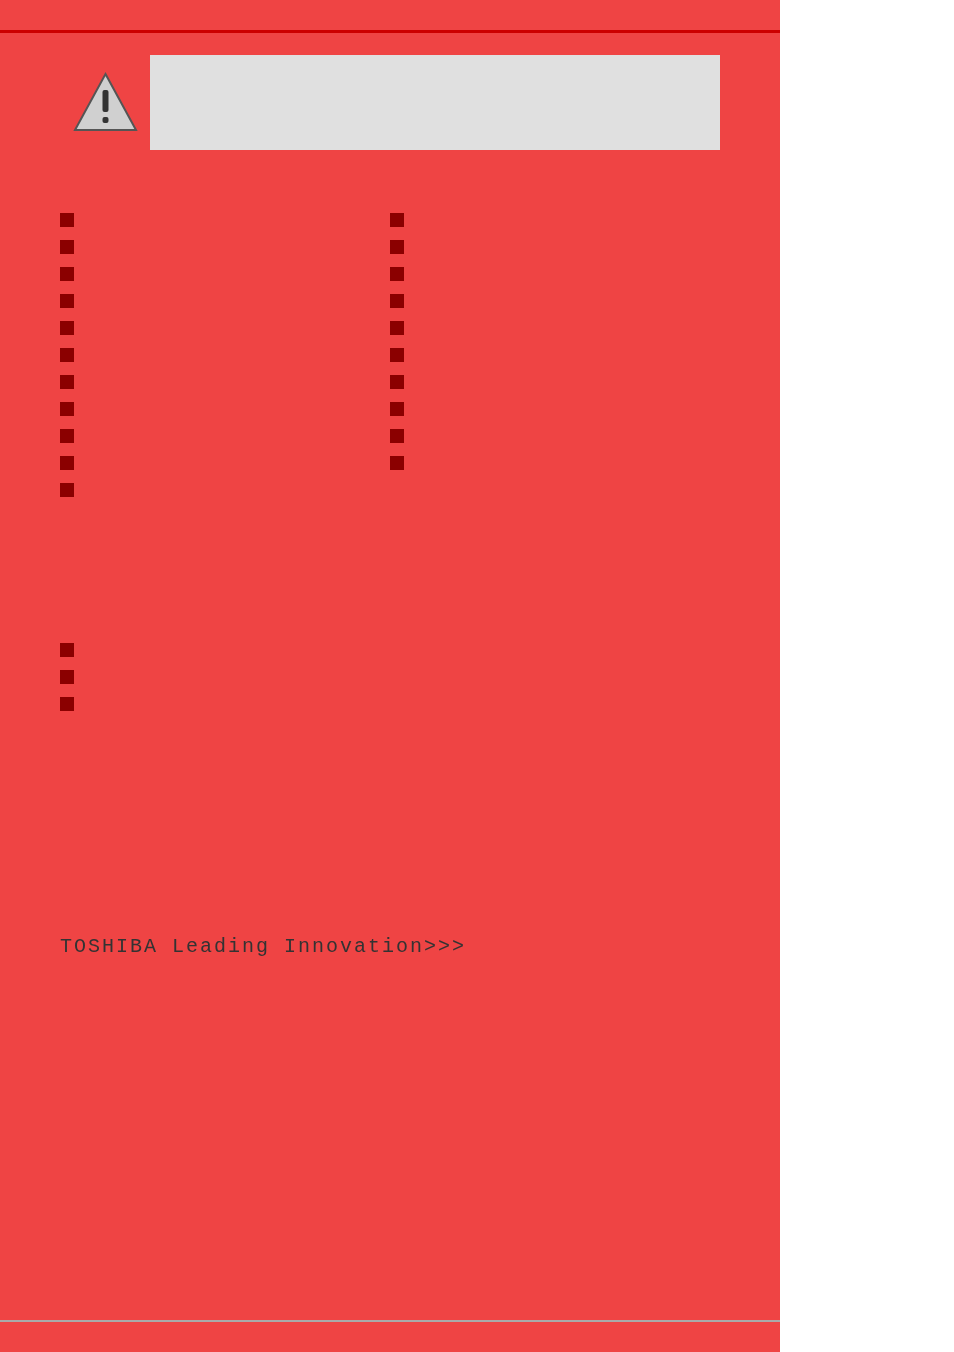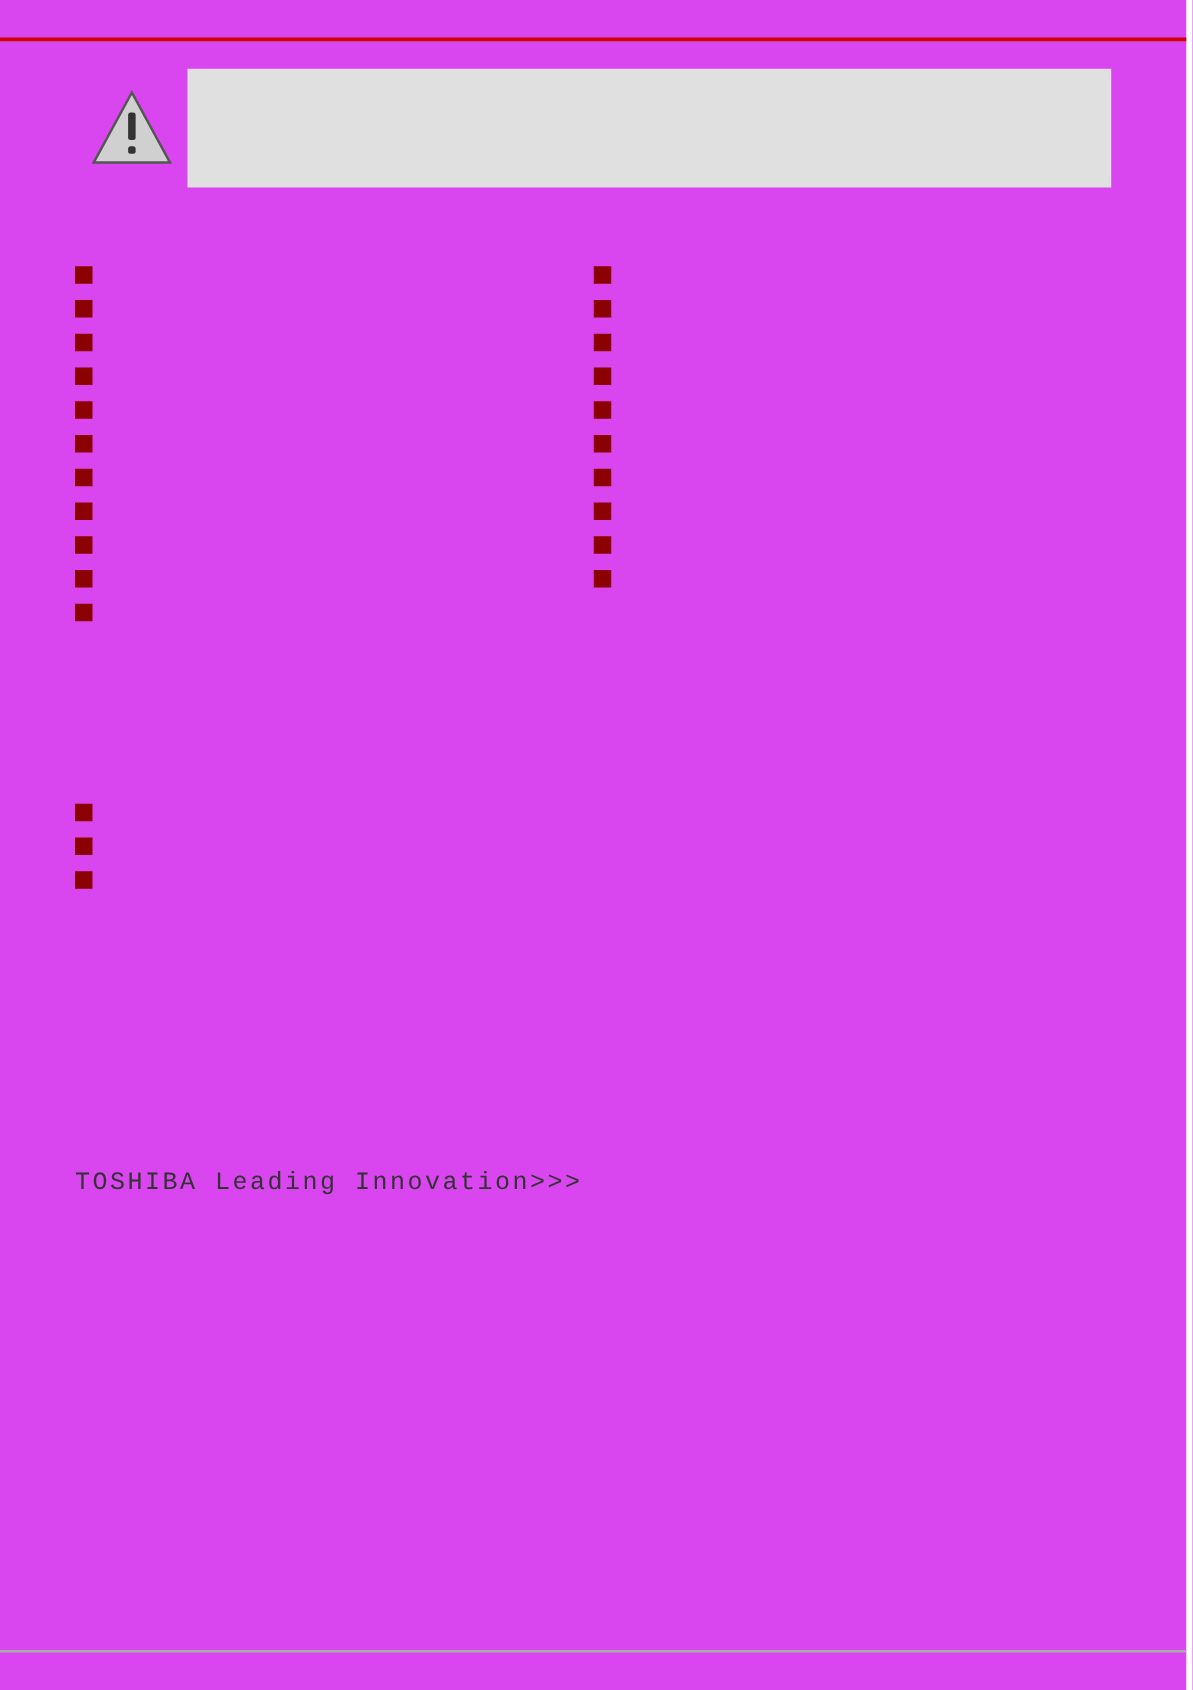--- a/index.html
+++ b/index.html
@@ -10,23 +10,23 @@
 
     body {
       background: #ffffff;
       font-family: 'Courier New', Courier, monospace;
       width: 954px;
       min-height: 1352px;
       position: relative;
     }
 
     .page-container {
-      width: 949px;
+      width: 780px;
       min-height: 1352px;
-      background: #d946ef;
+      background: #ef4444;
       position: relative;
       padding: 0;
       text-decoration: underline;
     }
 
     
     .top-line {
       width: 100%;
       height: 3px;
       background: #cc0000;

